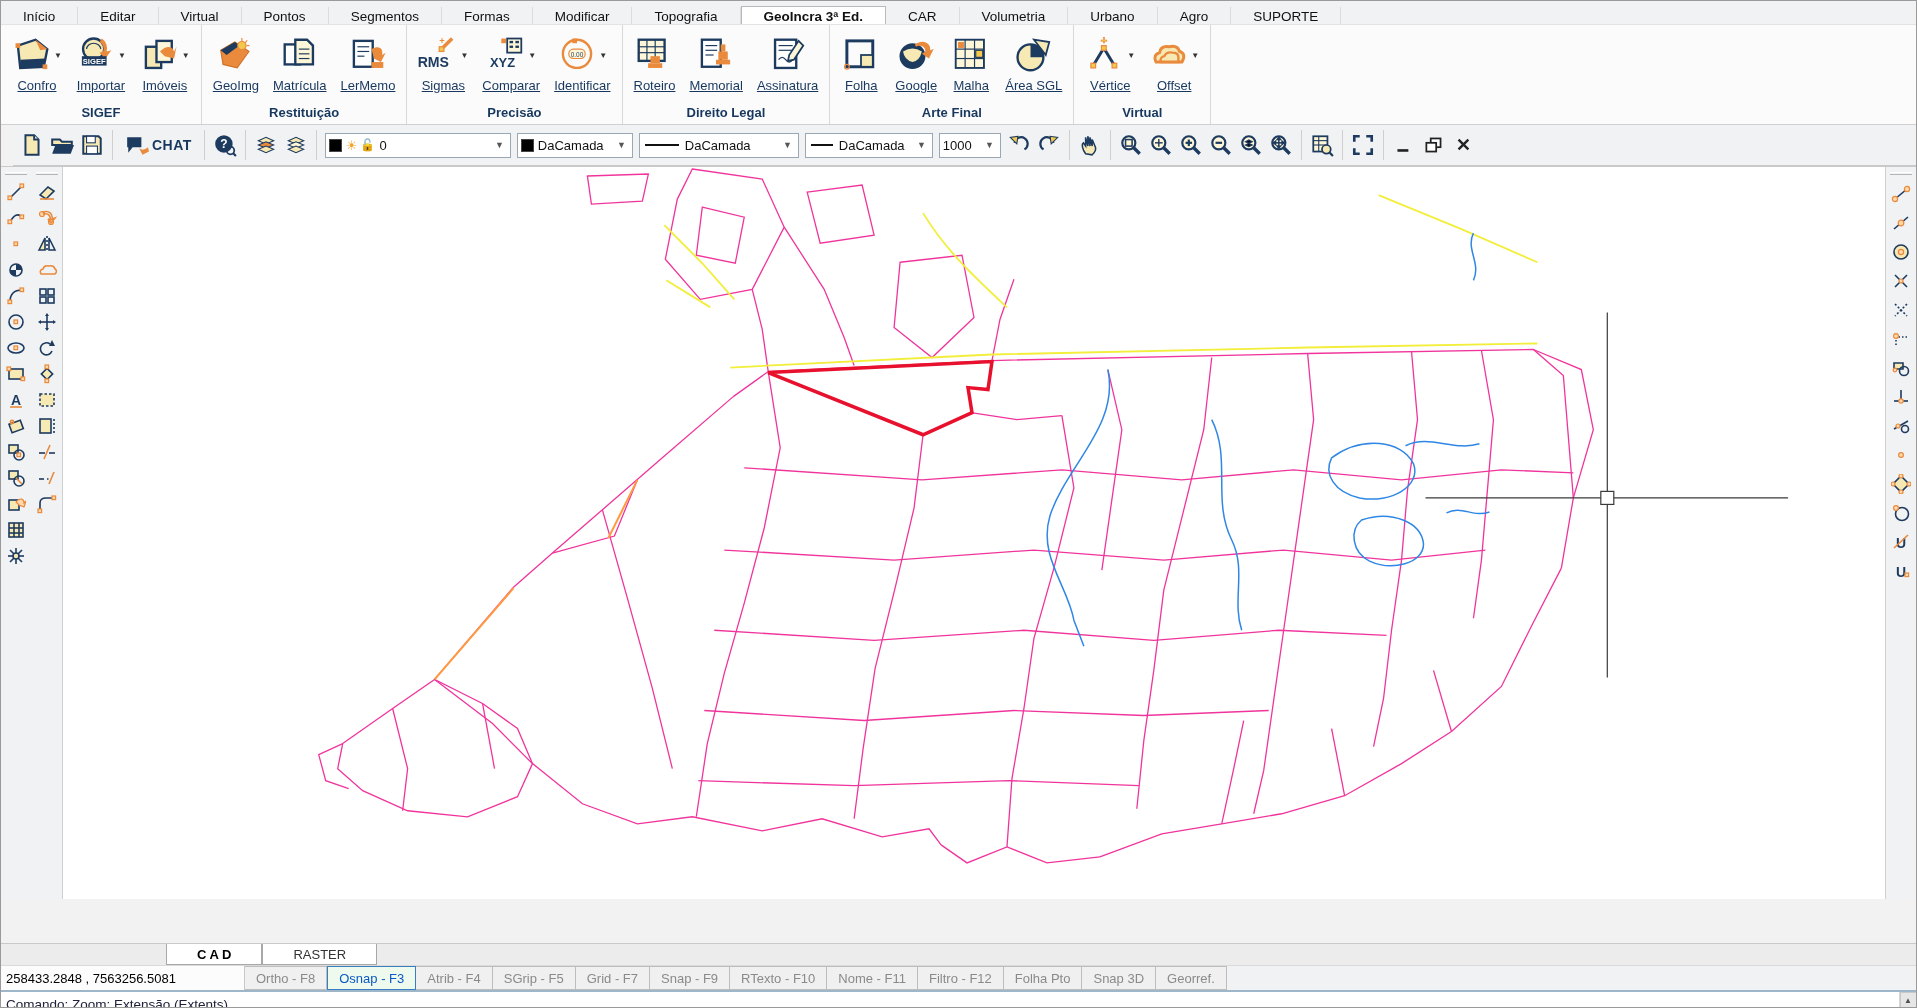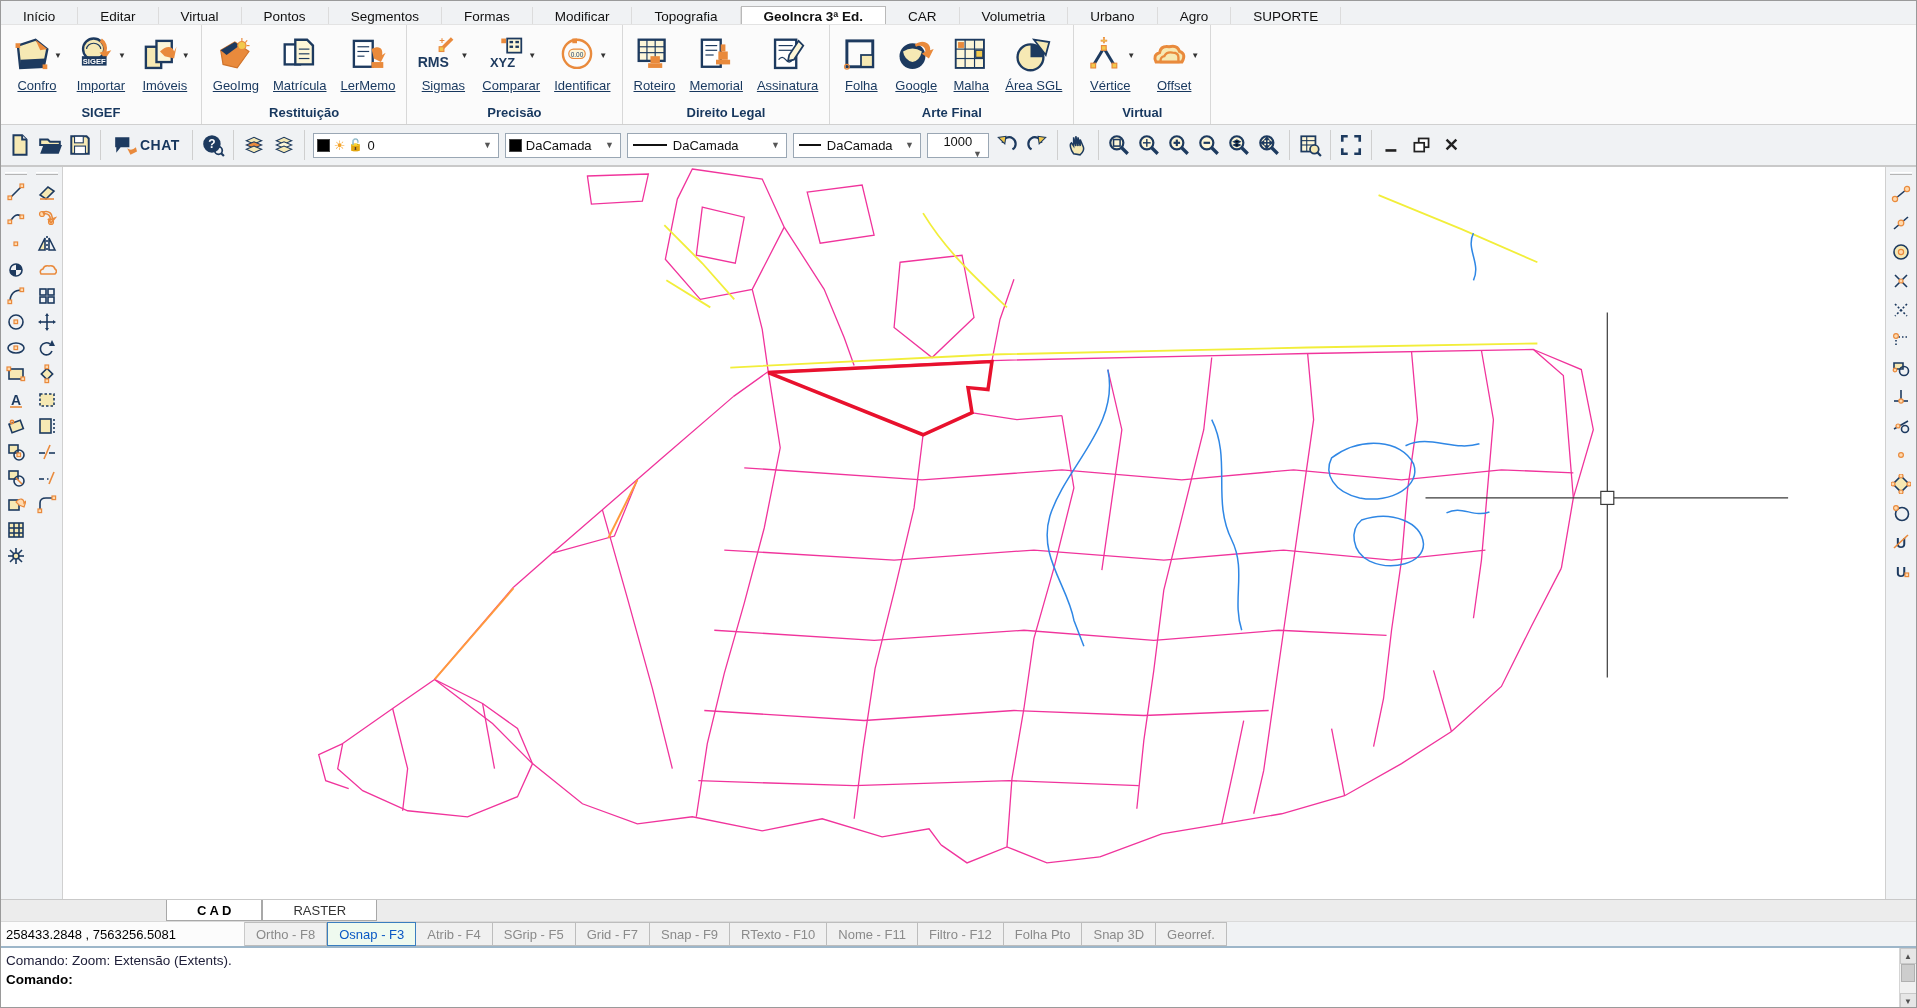--- a/index.html
+++ b/index.html
@@ -13,21 +13,21 @@
   #ribbon{height:100px;background:#fbfbfb;display:flex;align-items:stretch;border-bottom:1px solid #d0d0d0;}
   .rgroup{display:flex;flex-direction:column;border-right:1px solid #d8d8d8;padding:2px 6px 0 6px;}
   .rbtns{flex:1;display:flex;align-items:flex-start;justify-content:center;gap:4px;padding-top:2px;}
   .rbtn{display:flex;flex-direction:column;align-items:center;padding:1px 4px;border:1px solid transparent;border-radius:2px;cursor:default;}
   .ricon{display:flex;align-items:center;height:48px;}
   .ricon svg{width:40px;height:40px;}
   .dd{font-size:8px;color:#333;margin-left:2px;align-self:center;}
   .rlabel{font-size:13px;color:#17375e;white-space:nowrap;line-height:14px;padding-bottom:1px;text-decoration:underline;}
   .rgname{font-size:13px;font-weight:bold;color:#17375e;text-align:center;padding:3px 4px 4px 4px;}
   
-  #toolbar{height:41px;background:#f0f2f4;display:flex;align-items:center;padding:0 4px;border-bottom:1px solid #c9c9c9;}
+  #toolbar{height:41px;background:#f0f2f4;display:flex;align-items:center;padding:0 4px;border-bottom:1px solid #c9c9c9;margin-left:12px;}
   .tsep{width:1px;height:30px;background:#cfcfcf;margin:0 5px;}
   .tico{width:30px;height:30px;display:flex;align-items:center;justify-content:center;border:1px solid transparent;border-radius:2px;cursor:default;}
   .tico svg{width:24px;height:24px;}
   .tico.wide{width:auto;padding:0 6px;gap:3px;}
   .chatlbl{font-size:14px;font-weight:bold;color:#17375e;letter-spacing:.5px;}
   .combo{height:25px;background:#fff;border:1px solid #9aa7b4;display:flex;align-items:center;padding:0 3px;margin:0 3px;font-size:13px;color:#111;position:relative;}
   .combo .carrow{margin-left:auto;color:#555;font-size:9px;padding:0 3px;}
   .swatch{width:13px;height:13px;background:#000;border:1px solid #444;margin-right:4px;flex:0 0 auto;}
   .sun{color:#f4a32a;font-size:13px;margin-right:3px;}
   .lock{color:#c9a227;font-size:12px;margin-right:4px;}
@@ -42,21 +42,21 @@
   .mi svg *{stroke:#1d3a5f;fill:none;stroke-width:1.6;}
   .mi svg .o{stroke:#e98a3c;}
   .mi svg .of{fill:#ffd9ad;stroke:#e98a3c;stroke-width:1.2;}
   .mi svg .nf{fill:#f6e9b4;}
   .mi svg .sf{fill:#1d3a5f;stroke:none;}
   .mi svg text{stroke:none;fill:#1d3a5f;font-weight:bold;}
   #canvas{flex:1;background:#fff;position:relative;}
   #cadsvg{position:absolute;inset:0;width:100%;height:100%;}
   #righttools{width:31px;background:#f0f2f4;border-left:1px solid #d0d0d0;display:flex;flex-direction:column;align-items:center;padding-top:2px;}
   
-  #tabsbar{height:22px;background:#ececec;display:flex;align-items:stretch;border-top:1px solid #c9c9c9;padding-left:165px;}
+  #tabsbar{height:22px;background:#ececec;display:flex;align-items:stretch;border-top:1px solid #c9c9c9;padding-left:165px;margin-top:44px;}
   .btab{padding:0 30px;display:flex;align-items:center;font-size:13px;border:1px solid #a8a8a8;border-top:none;background:#ffffff;color:#333;cursor:default;}
   .btab.active{background:#fff;font-weight:bold;color:#000;}
   
   #statusbar{height:25px;background:#f0f2f4;display:flex;align-items:stretch;font-size:13px;border-top:1px solid #dadada;}
   #coords{width:244px;background:#fcfcfc;border-right:1px solid #c9c9c9;display:flex;align-items:center;padding-left:5px;color:#000;}
   .stgl{display:flex;align-items:center;padding:0 11px;border:1px solid #bdbdbd;border-left:none;color:#8a8a8a;background:#f0f0f0;cursor:default;white-space:nowrap;}
   .stgl.active{background:#effaef;border:1px solid #3a7ebf;color:#0a58c4;}
   
   #command{height:63px;background:#fff;border-top:2px solid #9db6c9;position:relative;padding:3px 20px 0 5px;}
   .cline{font-size:13.5px;color:#20203a;line-height:19px;white-space:pre;}
@@ -427,21 +427,21 @@
       <div class="combo" style="width: 160px;">
         <span class="linesample" style="width:34px"></span>
         <span>DaCamada</span>
         <span class="carrow">▼</span>
       </div>
       <div class="combo" style="width: 128px;">
         <span class="linesample" style="width:22px"></span>
         <span>DaCamada</span>
         <span class="carrow">▼</span>
       </div>
-      <div class="combo" style="width: 62px; flex-direction: column;">
+      <div class="combo" style="width: 62px;">
         <span>1000</span>
         <span class="carrow">▼</span>
       </div>
       <div class="tico">
         <svg viewBox="0 0 22 22">
           <path d="M16 15 A6 6 0 1 0 7 9" fill="none" stroke="#1d3a5f" stroke-width="2"></path>
           <path d="M3 4 L9 10 L10 3 Z" fill="#f2c94c" stroke="#1d3a5f"></path>
         </svg>
       </div>
       <div class="tico">

